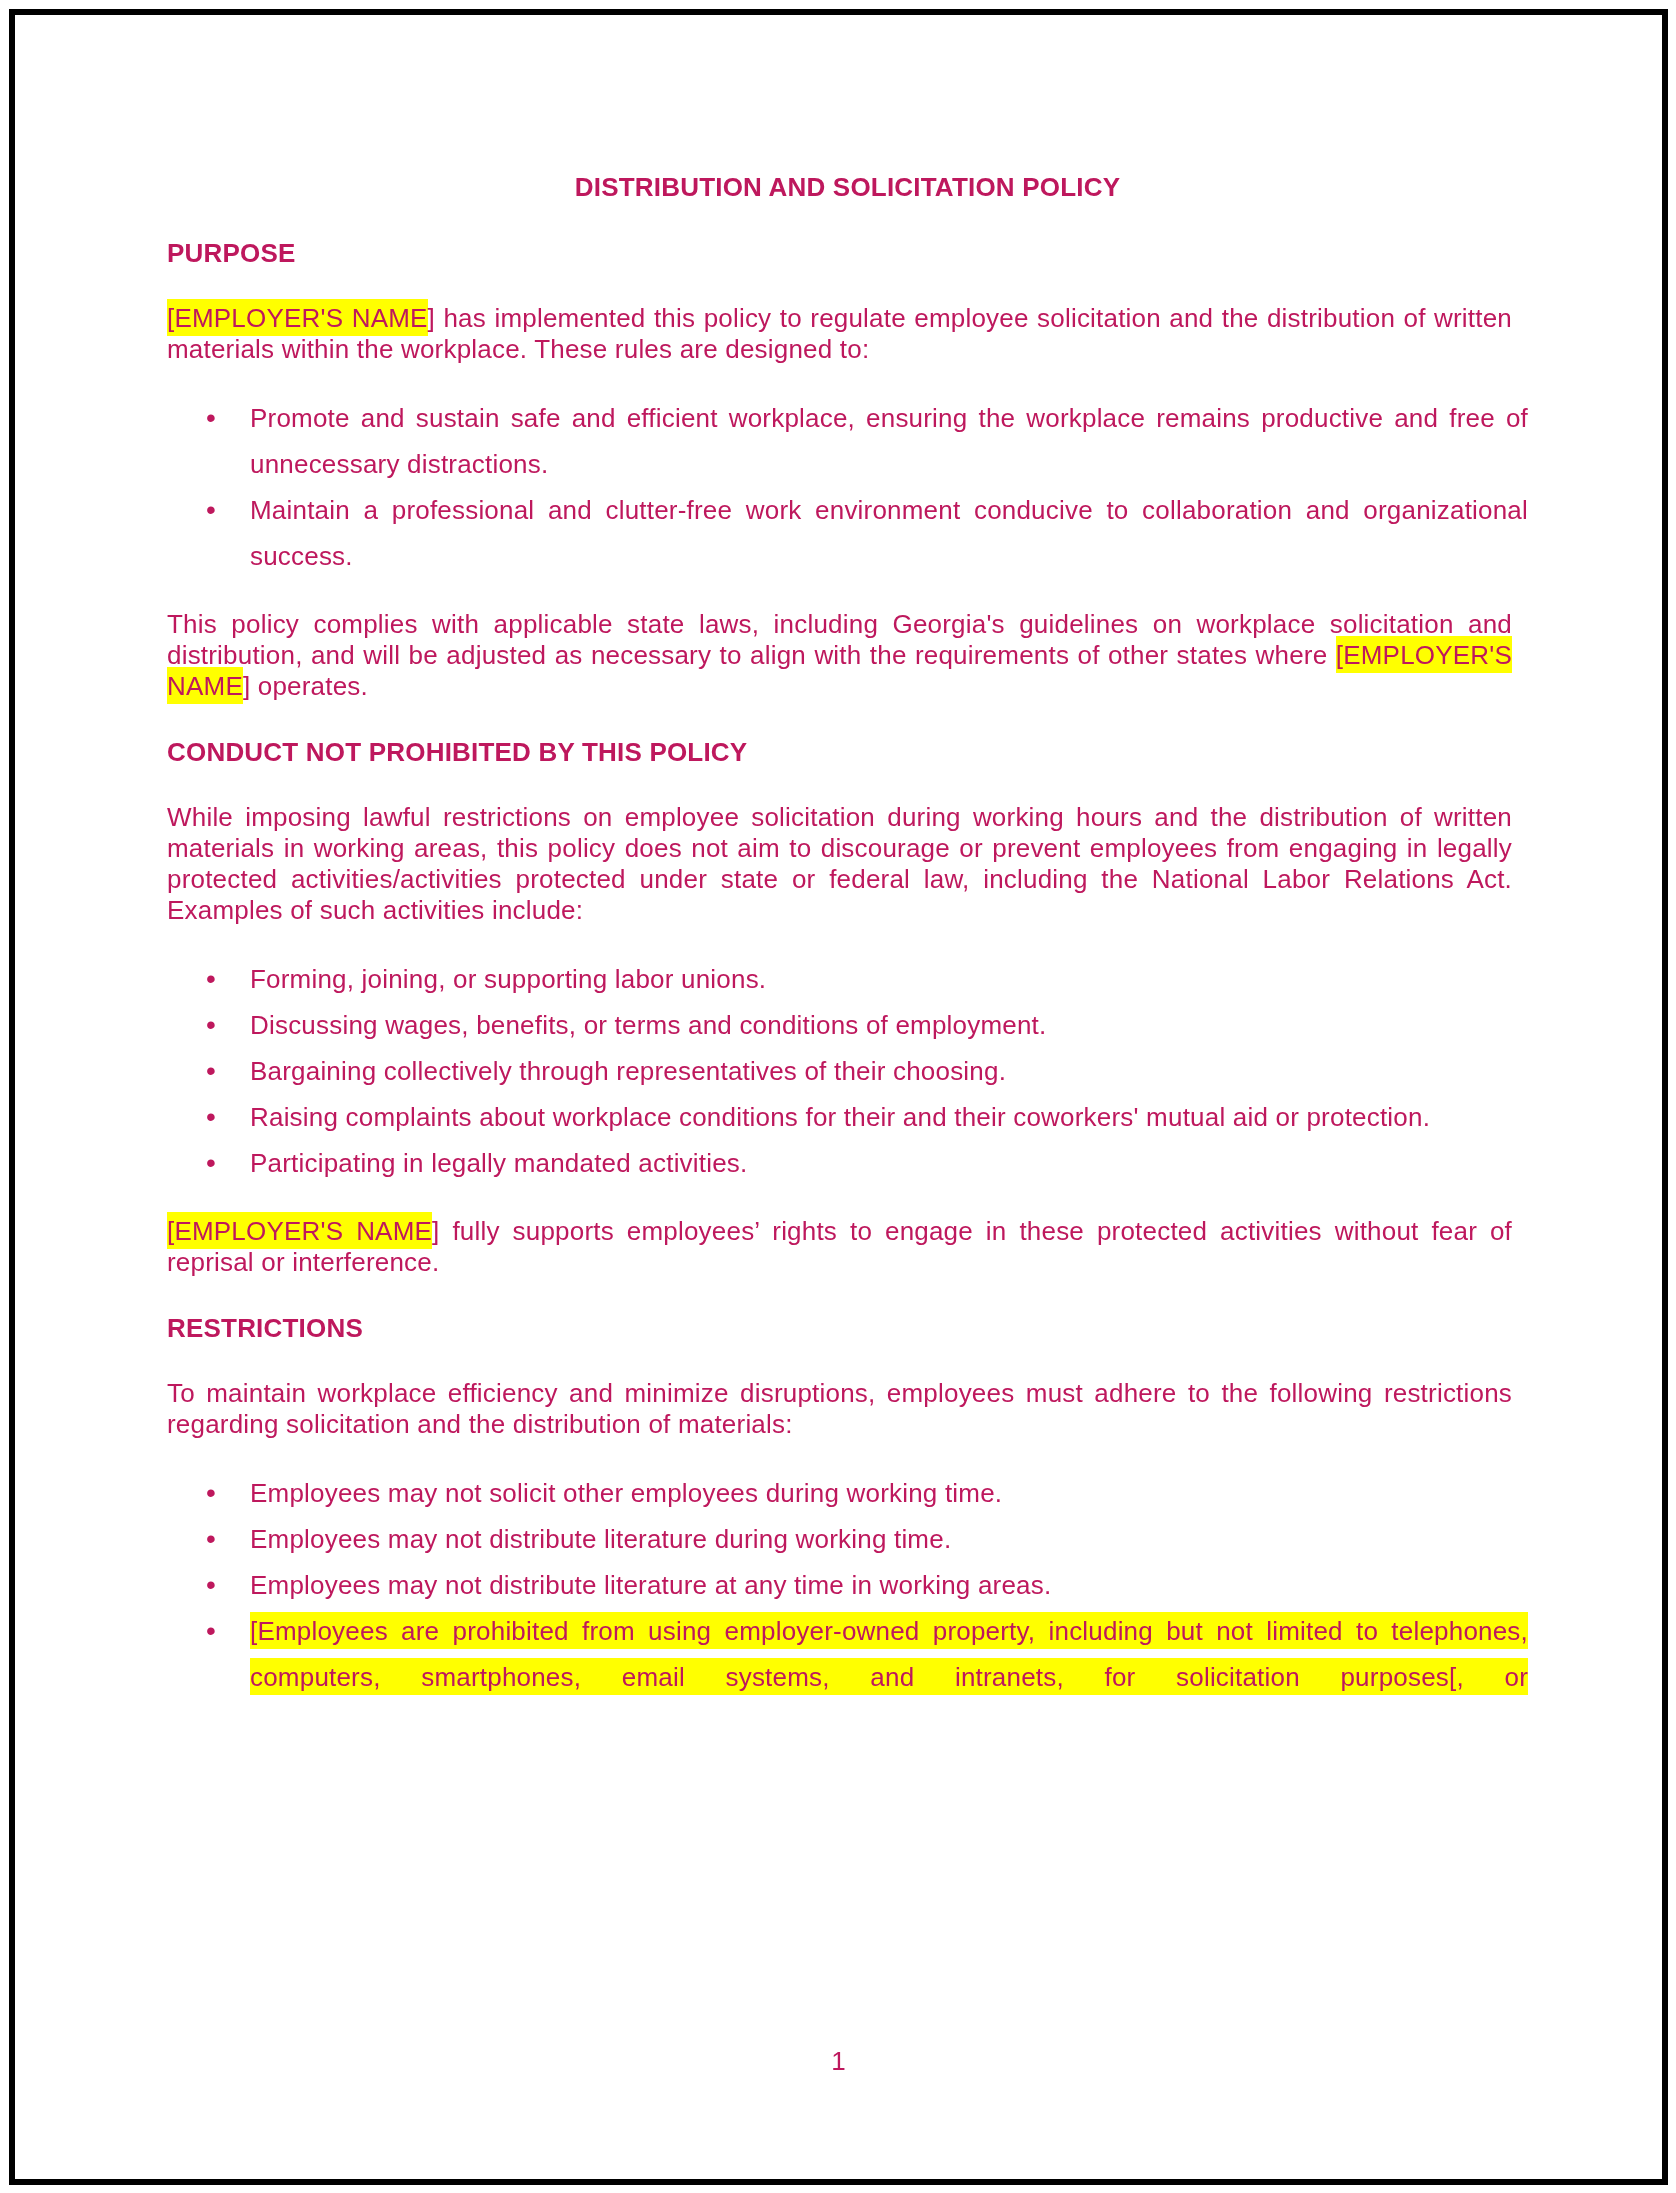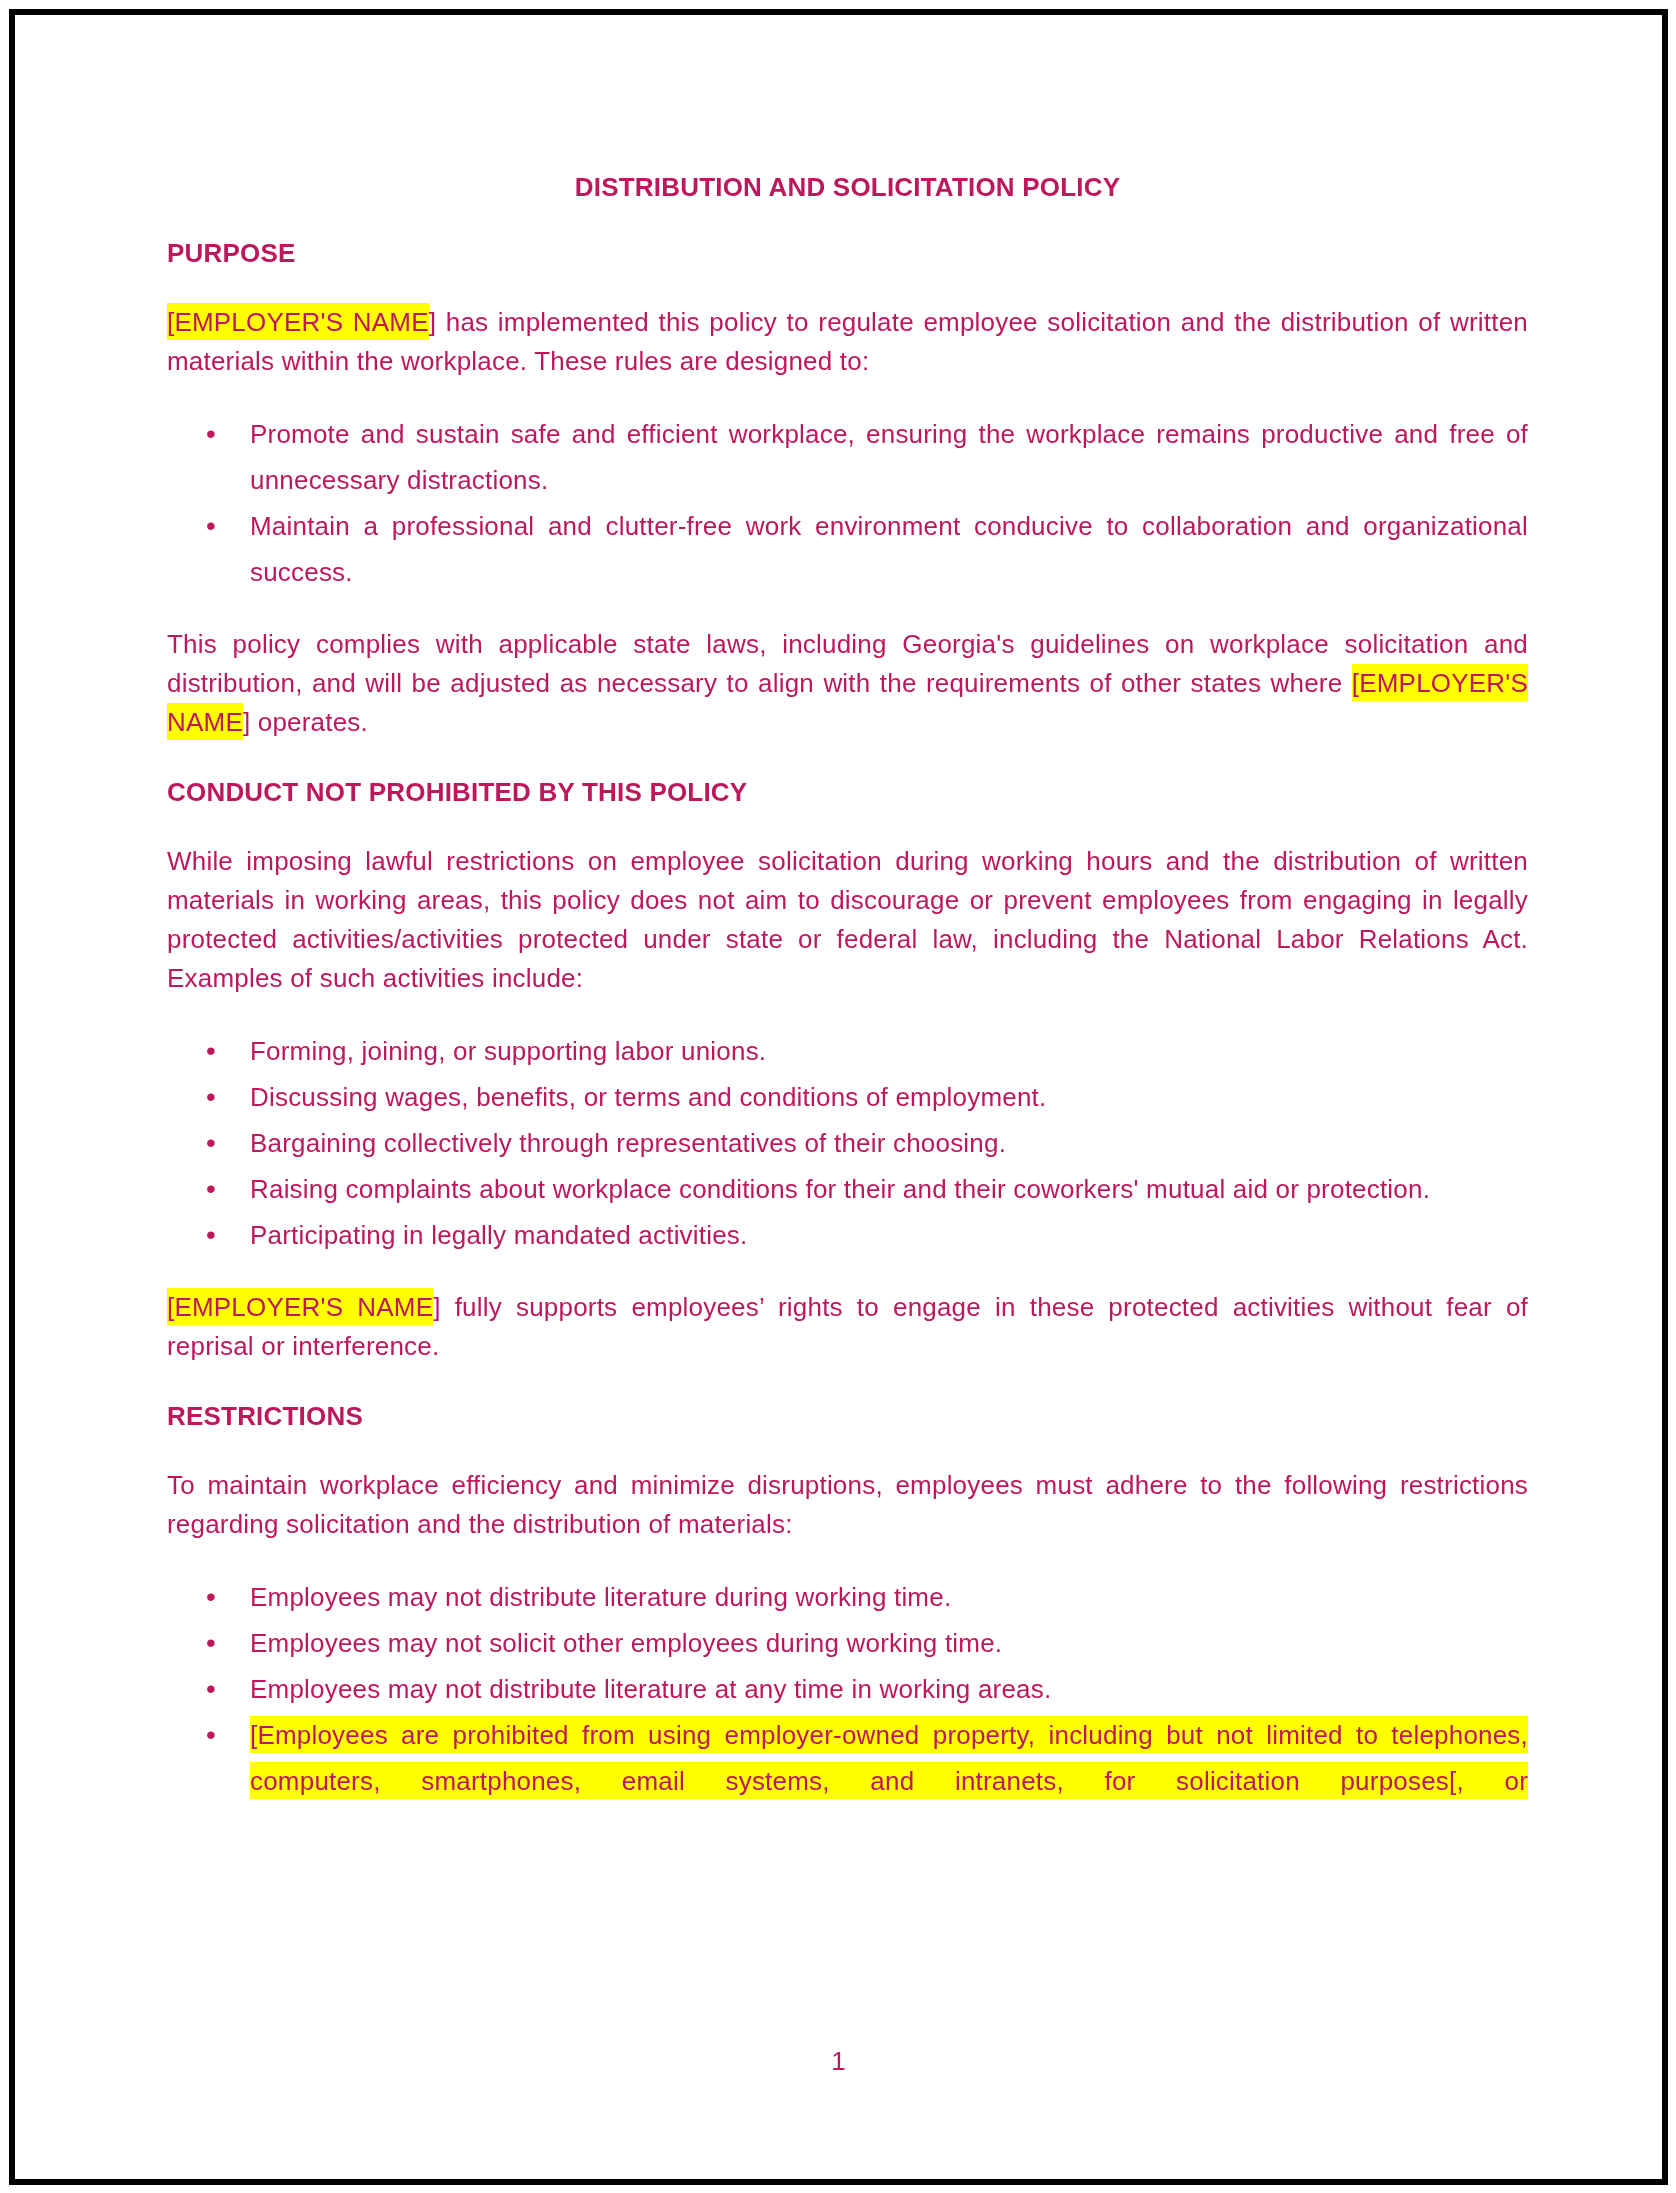--- a/index.html
+++ b/index.html
@@ -35,22 +35,22 @@
     font-weight: bold;
     line-height: 41px;
     margin: 0 0 24.6px 0;
   }
   .sect-heading {
     font-weight: bold;
     line-height: 41px;
     margin: 0 0 29px 0;
   }
   p.body-para {
-    margin: 0 0 30px 0;
-    line-height: 39px;
+    margin: 0 16px 30px 0;
+    line-height: 31px;
     text-align: justify;
   }
   ul.doc-list {
     list-style: none;
     margin: 0 0 30px 0;
     padding: 0 0 0 83px;
   }
   ul.doc-list li {
     position: relative;
     line-height: 46px;
@@ -113,22 +113,22 @@
       <li>Participating in legally mandated activities.</li>
     </ul>
 
     <p class="body-para"><span class="hl">[EMPLOYER'S NAME</span><span>] fully supports employees’ rights to engage in these protected activities without fear of reprisal or interference.</span></p>
 
     <div class="sect-heading">RESTRICTIONS</div>
 
     <p class="body-para">To maintain workplace efficiency and minimize disruptions, employees must adhere to the following restrictions regarding solicitation and the distribution of materials:</p>
 
     <ul class="doc-list">
+      <li>Employees may not solicit other employees during working time.</li>
       <li>Employees may not distribute literature during working time.</li>
-      <li>Employees may not solicit other employees during working time.</li>
       <li>Employees may not distribute literature at any time in working areas.</li>
       <li class="hl-item"><span class="hl">[Employees are prohibited from using employer-owned property, including but not limited to telephones, computers, smartphones, email systems, and intranets, for solicitation purposes[, or</span></li>
     </ul>
 
   </div>
 
   <div class="page-footer">1</div>
 </div>
 
 

